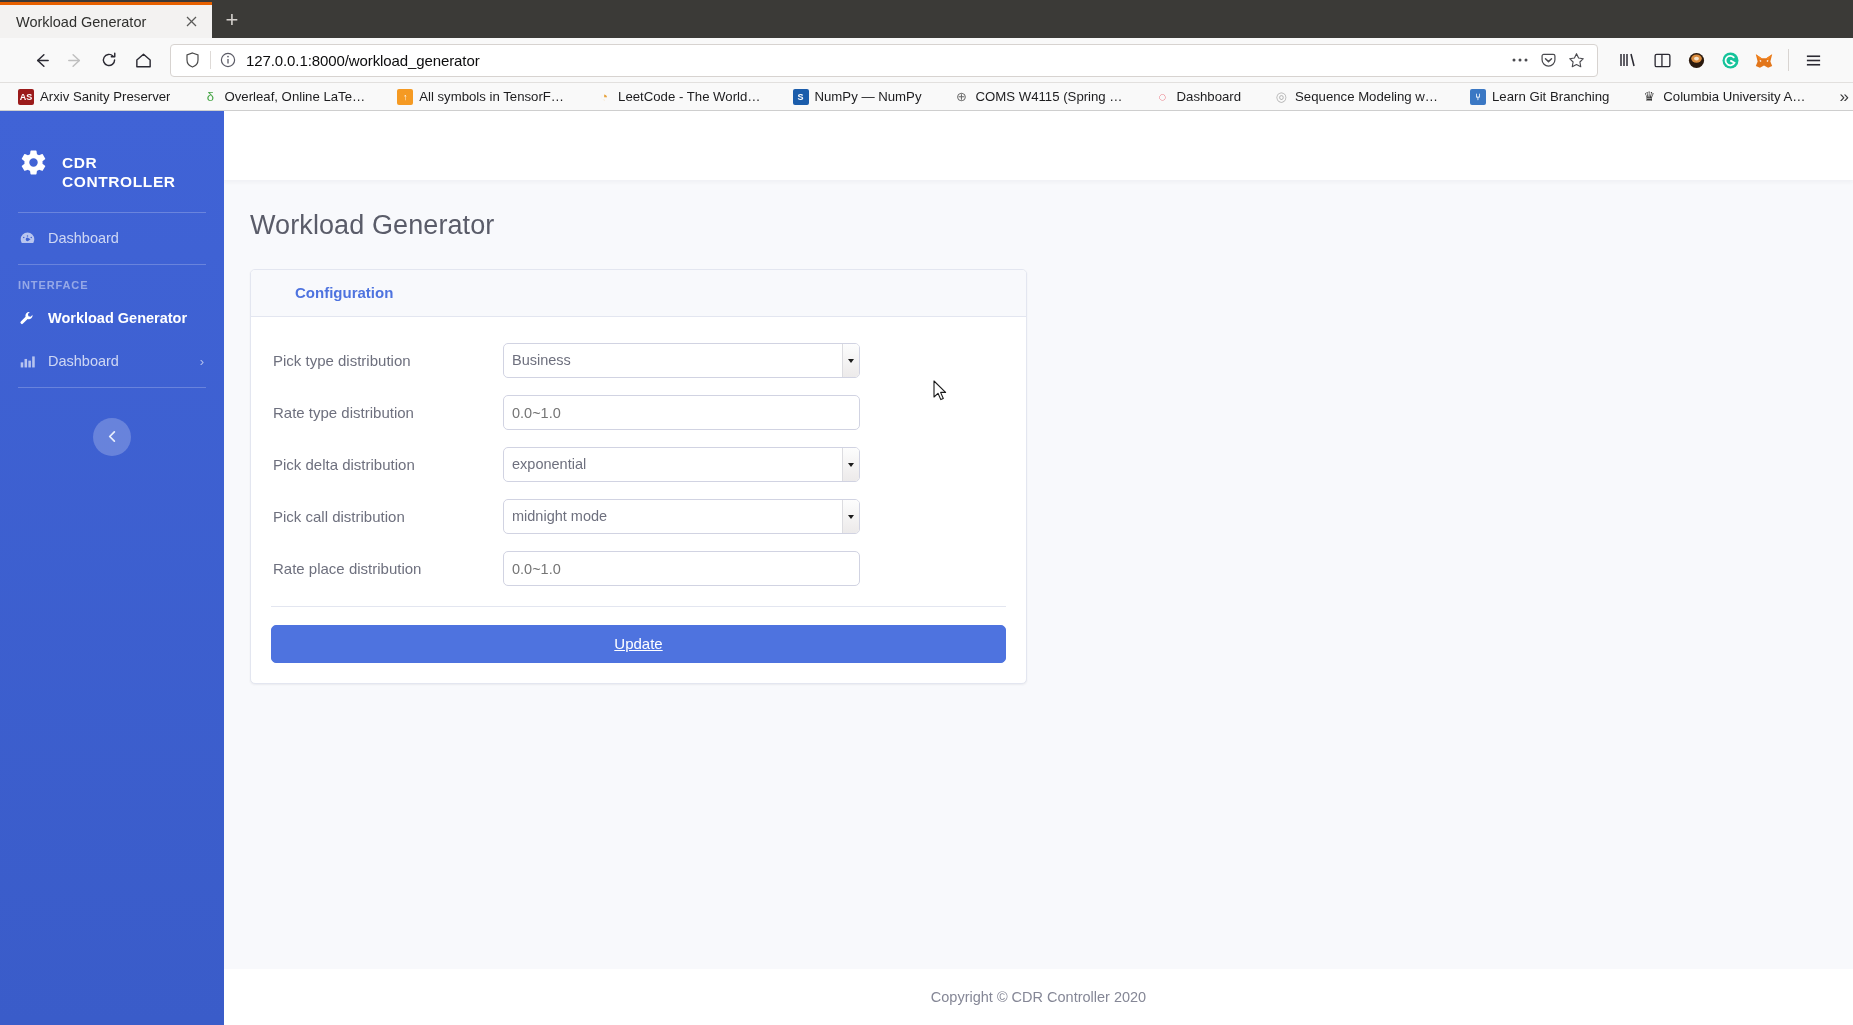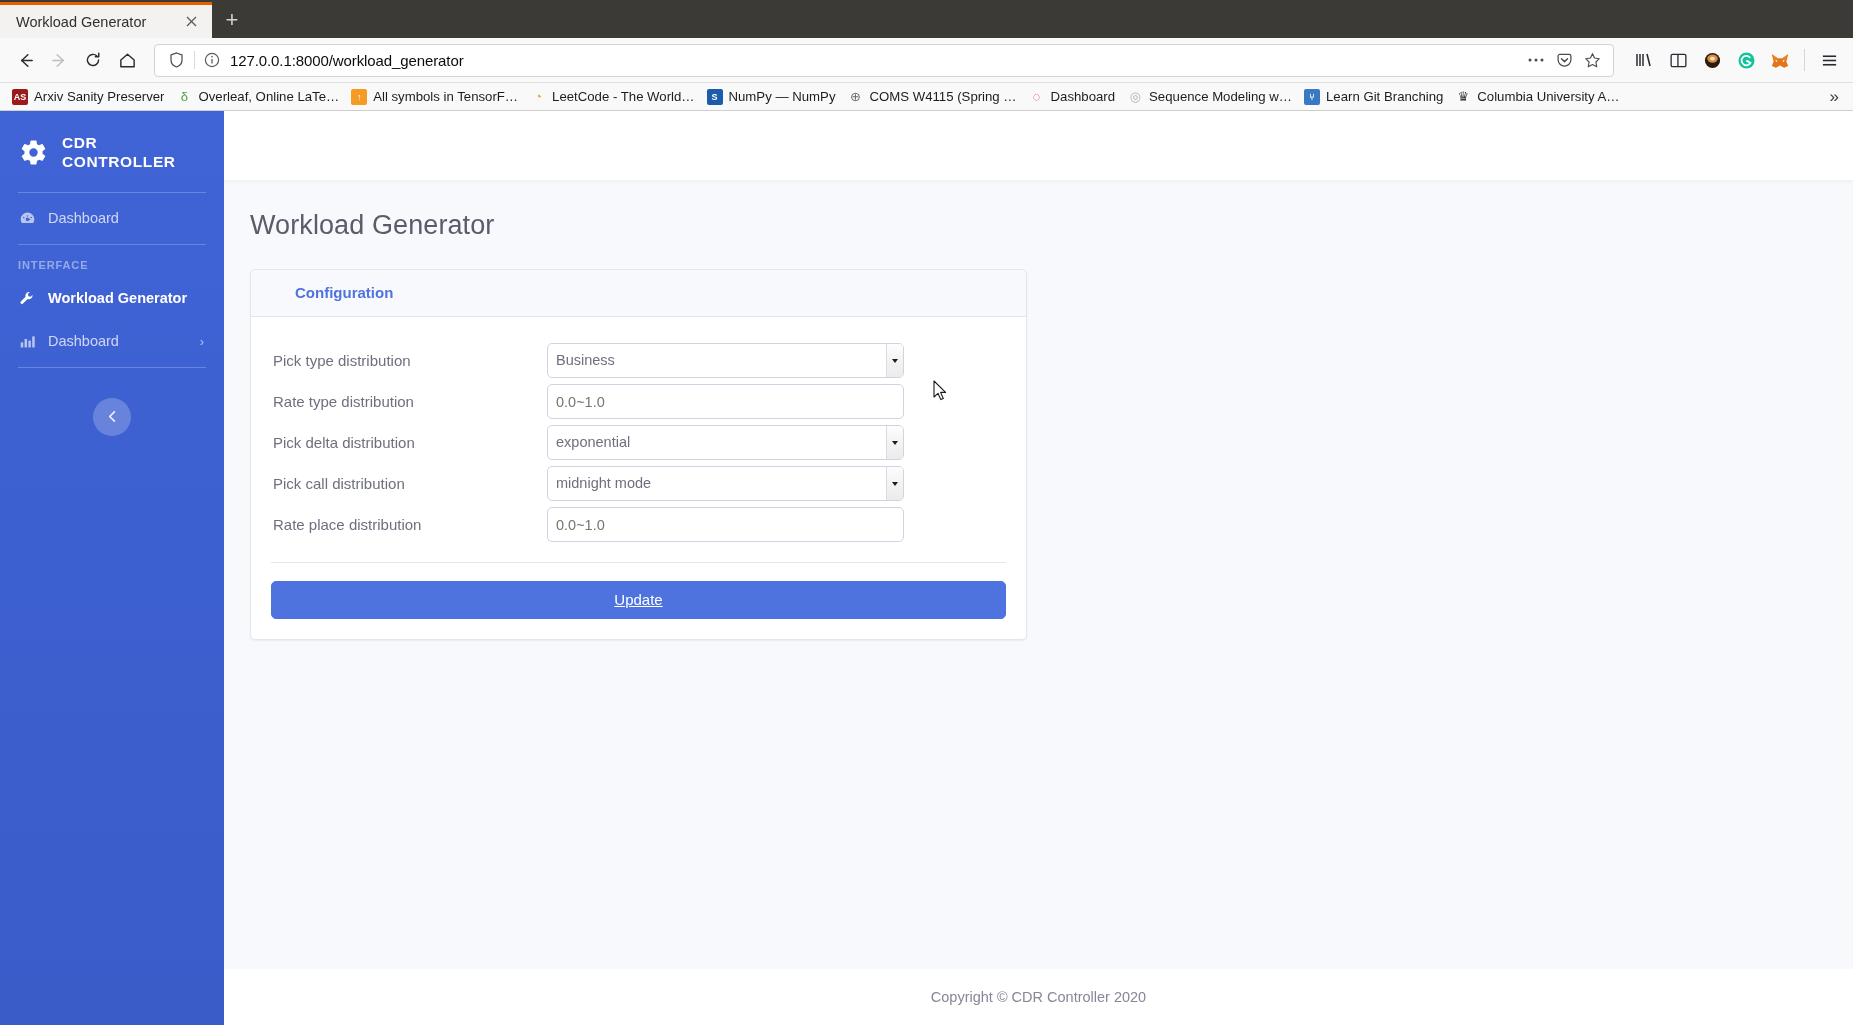--- a/index.html
+++ b/index.html
@@ -46,21 +46,21 @@
     width: 40px; height: 36px;
     display: flex; align-items: center; justify-content: center;
     color: #d4d0cc; font-size: 22px; font-weight: 300;
   }
 
   .navbar {
     height: 45px; flex: 0 0 45px;
     background: #f9f9f9;
     border-bottom: 1px solid #e2e0de;
     display: flex; align-items: center;
-    padding: 0 8px;
+    padding: 0 24px;
   }
   .nav-btn {
     width: 34px; height: 34px;
     display: flex; align-items: center; justify-content: center;
     border-radius: 4px;
     color: #2b2a33;
   }
   .nav-btn.dim { color: #bfbfbf; }
   .nav-btn svg { display: block; }
 
@@ -96,22 +96,23 @@
     display:flex; align-items:center; justify-content:center;
     border-radius: 4px; color: #2b2a33;
   }
   .tb-divider { width: 1px; height: 22px; background: #d8d4d1; margin: 0 6px; }
 
   .bookmarkbar {
     height: 28px; flex: 0 0 28px;
     background: #f9f9f9;
     border-bottom: 1px solid #cfcfcf;
     display: flex; align-items: center;
-    padding: 0 6px;
+    padding: 0 12px;
     overflow: hidden;
+    gap: 20px;
   }
   .bm {
     display: flex; align-items: center; gap: 6px;
     padding: 2px 6px;
     border-radius: 3px;
     font-size: 13.2px; color: #1d1d1f;
     white-space: nowrap;
     max-width: 200px;
     flex: 0 0 auto;
   }
@@ -145,21 +146,21 @@
   }
   .brand {
     display: flex; align-items: center;
     gap: 14px;
     padding: 18px 16px 16px 18px;
     color: #fff;
   }
   .brand-icon { width: 30px; height: 30px; flex: 0 0 30px; display:flex; align-items:center; justify-content:center; }
   .brand-text {
     font-size: 15.5px; font-weight: bold; letter-spacing: 0.6px;
-    line-height: 1.25; color: #ffffff; text-align: left;
+    line-height: 1.25; color: #ffffff; text-align: left; margin-top: 20px;
   }
   .sb-divider {
     height: 1px; background: rgba(255,255,255,0.22);
     margin: 4px 18px;
   }
   .nav-item {
     display: flex; align-items: center;
     gap: 12px;
     padding: 13px 20px 13px 18px;
     color: rgba(255,255,255,0.74);
@@ -217,22 +218,21 @@
     border-bottom: 1px solid #e3e6f0;
     padding: 14px 20px;
   }
   .card-header-title {
     color: #4e73df; font-weight: bold; font-size: 15px; margin-left: 24px;
   }
   .card-body { padding: 26px 20px 20px 20px; }
 
   .form-row {
     display: flex; align-items: center;
-    margin-bottom: 6px;
-    gap: 44px;
+    margin-bottom: 17px;
   }
   .form-label {
     width: 232px; flex: 0 0 232px;
     font-size: 15px; color: #6e707e;
     padding-left: 2px;
   }
   .control {
     width: 357px; height: 35px;
     border: 1px solid #d1d3e2;
     border-radius: 5px;

